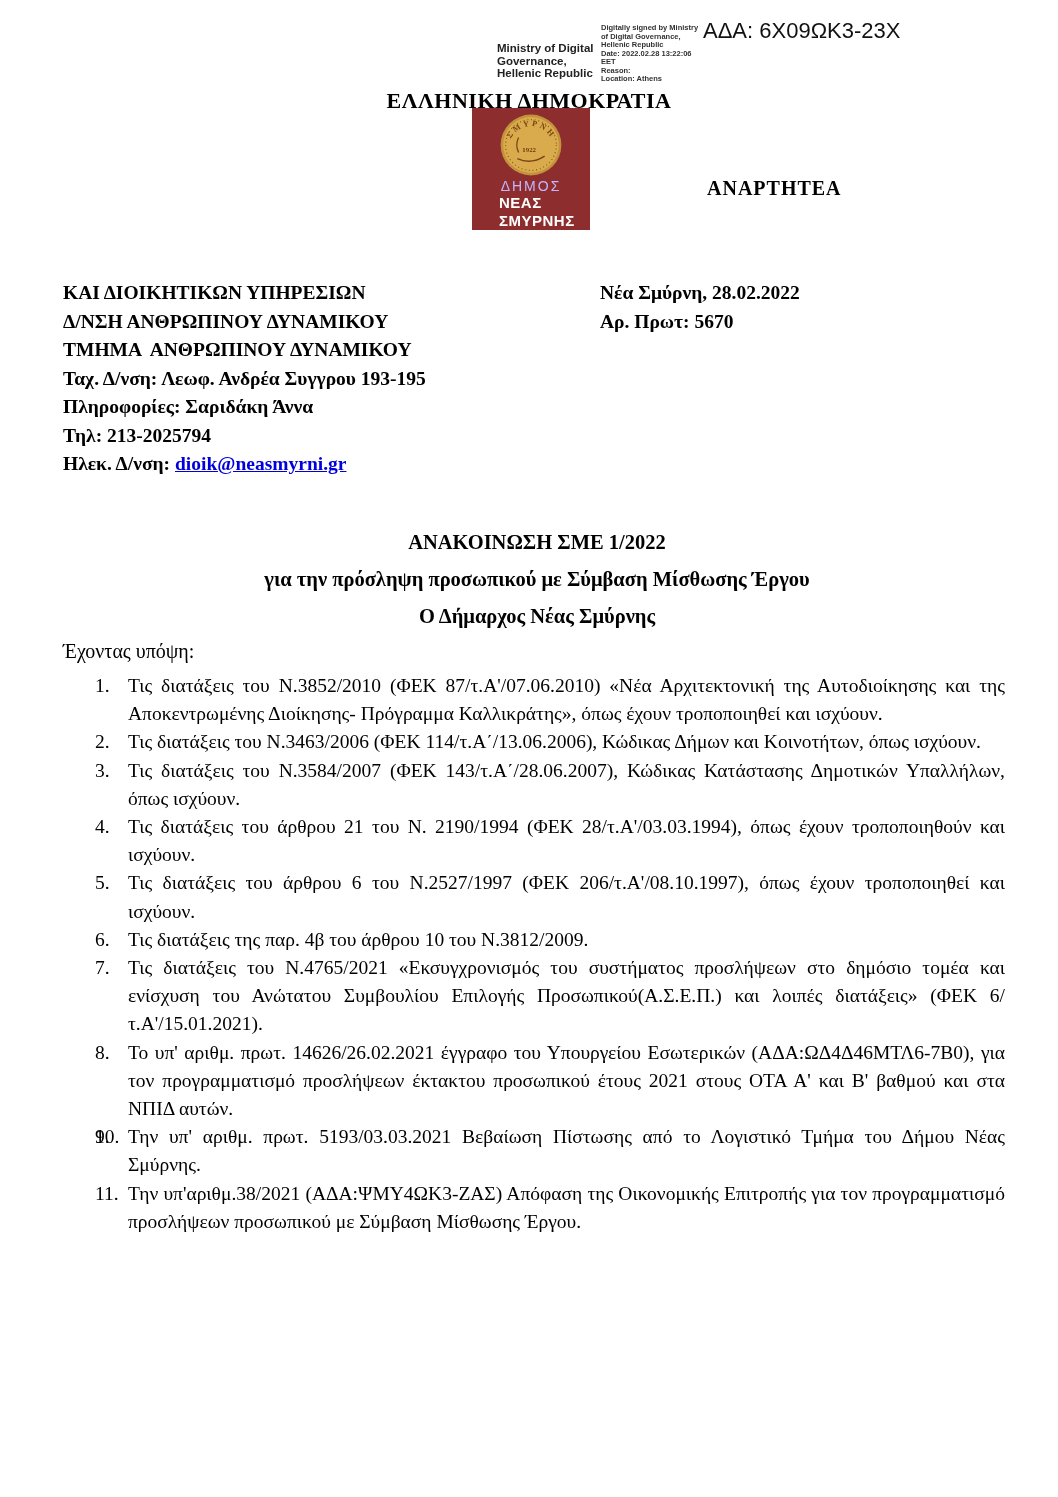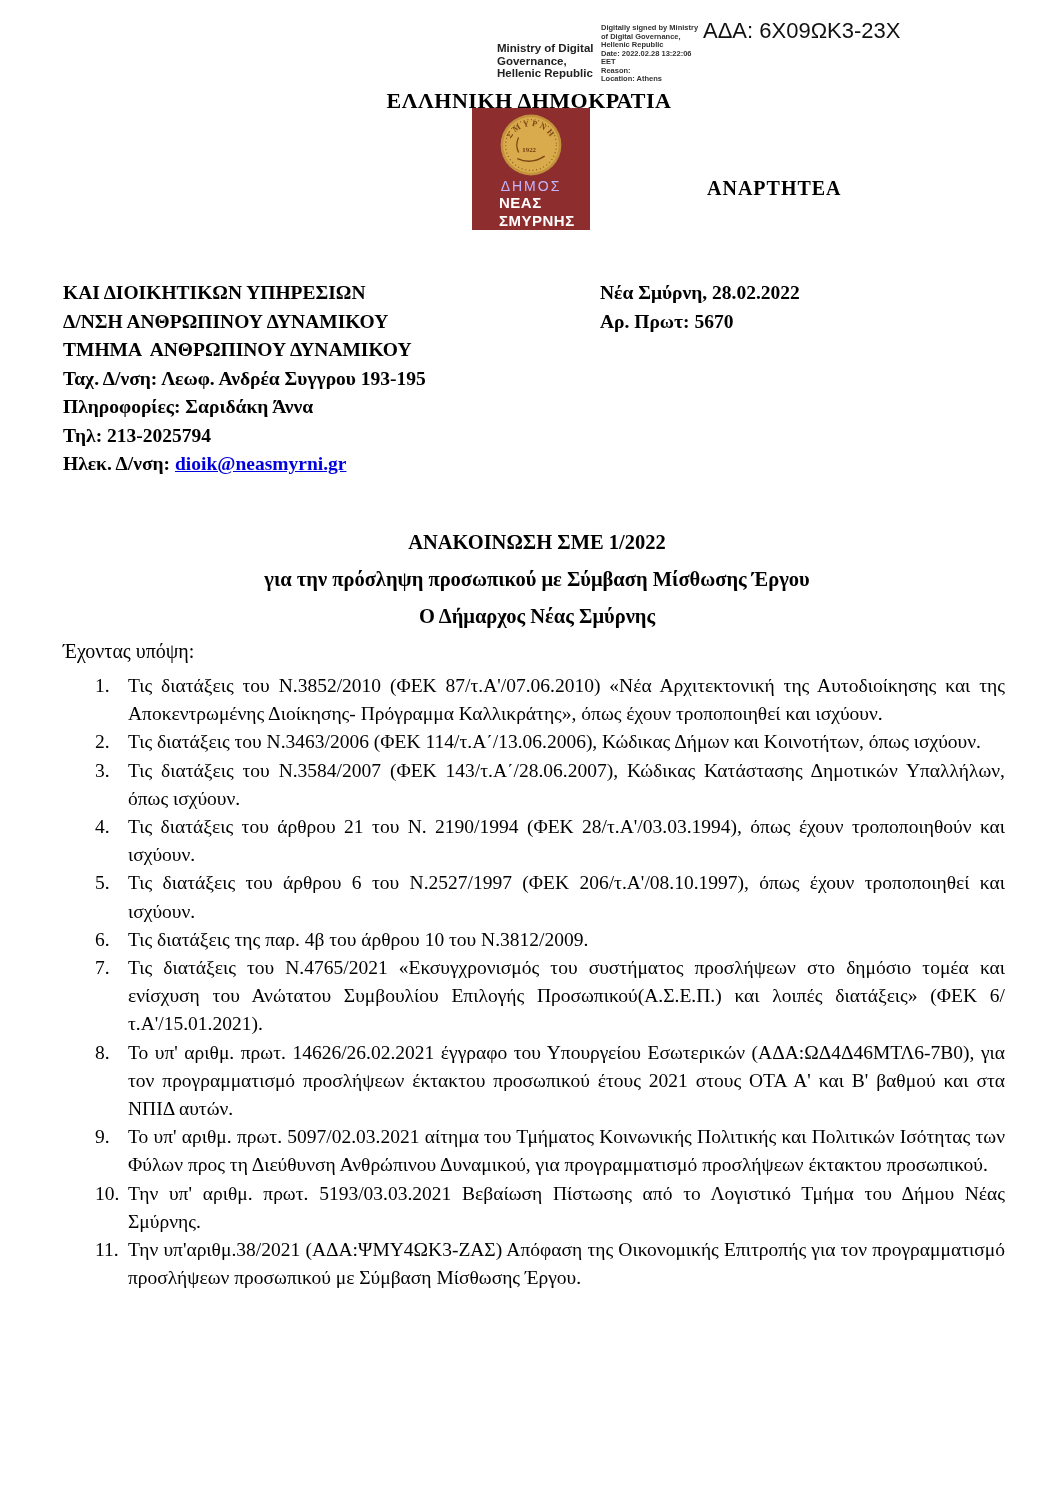--- a/index.html
+++ b/index.html
@@ -129,18 +129,18 @@
 
   <ol class="items">
     <li><span class="num">1.</span><span class="txt">Τις διατάξεις του Ν.3852/2010 (ΦΕΚ 87/τ.Α'/07.06.2010)  «Νέα Αρχιτεκτονική της Αυτοδιοίκησης και της Αποκεντρωμένης Διοίκησης- Πρόγραμμα Καλλικράτης», όπως έχουν τροποποιηθεί και ισχύουν.</span></li>
     <li><span class="num">2.</span><span class="txt">Τις διατάξεις του Ν.3463/2006 (ΦΕΚ 114/τ.Α΄/13.06.2006), Κώδικας Δήμων και Κοινοτήτων, όπως ισχύουν.</span></li>
     <li><span class="num">3.</span><span class="txt">Τις διατάξεις του Ν.3584/2007 (ΦΕΚ 143/τ.Α΄/28.06.2007), Κώδικας Κατάστασης Δημοτικών Υπαλλήλων, όπως ισχύουν.</span></li>
     <li><span class="num">4.</span><span class="txt">Τις διατάξεις του άρθρου 21 του Ν. 2190/1994 (ΦΕΚ 28/τ.Α'/03.03.1994), όπως έχουν τροποποιηθούν και ισχύουν.</span></li>
     <li><span class="num">5.</span><span class="txt">Τις διατάξεις του άρθρου 6 του Ν.2527/1997 (ΦΕΚ 206/τ.Α'/08.10.1997), όπως έχουν τροποποιηθεί και ισχύουν.</span></li>
     <li><span class="num">6.</span><span class="txt">Τις διατάξεις της παρ. 4β του άρθρου 10 του Ν.3812/2009.</span></li>
     <li><span class="num">7.</span><span class="txt">Τις διατάξεις του Ν.4765/2021 «Εκσυγχρονισμός του συστήματος προσλήψεων στο δημόσιο τομέα και ενίσχυση του Ανώτατου Συμβουλίου Επιλογής Προσωπικού(Α.Σ.Ε.Π.) και λοιπές διατάξεις» (ΦΕΚ 6/τ.Α'/15.01.2021).</span></li>
     <li><span class="num">8.</span><span class="txt">Το υπ' αριθμ. πρωτ. 14626/26.02.2021 έγγραφο του Υπουργείου Εσωτερικών (ΑΔΑ:ΩΔ4Δ46ΜΤΛ6-7Β0), για τον προγραμματισμό προσλήψεων έκτακτου προσωπικού έτους 2021 στους ΟΤΑ Α' και Β' βαθμού και στα ΝΠΙΔ αυτών.</span></li>
-    <li><span class="num">9.</span><span class="txt">Το υπ' αριθμ. πρωτ. 5097/02.03.2021 αίτημα του Τμήματος Κοινωνικής Πολιτικής και Πολιτικών Ισότητας των Φύλων προς τη Διεύθυνση Ανθρώπινου Δυναμικού, για προγραμματισμό προσλήψεων έκτακτου προσωπικού.</span></li>
+    <li><span class="num">9.</span></li>
     <li><span class="num">10.</span><span class="txt">Την υπ' αριθμ. πρωτ. 5193/03.03.2021 Βεβαίωση Πίστωσης από το Λογιστικό Τμήμα του Δήμου Νέας Σμύρνης.</span></li>
     <li><span class="num">11.</span><span class="txt">Την υπ'αριθμ.38/2021 (ΑΔΑ:ΨΜΥ4ΩΚ3-ΖΑΣ) Απόφαση της Οικονομικής Επιτροπής για τον προγραμματισμό προσλήψεων προσωπικού με Σύμβαση Μίσθωσης Έργου.</span></li>
   </ol>
 
 </div>
 
 </body></html>

